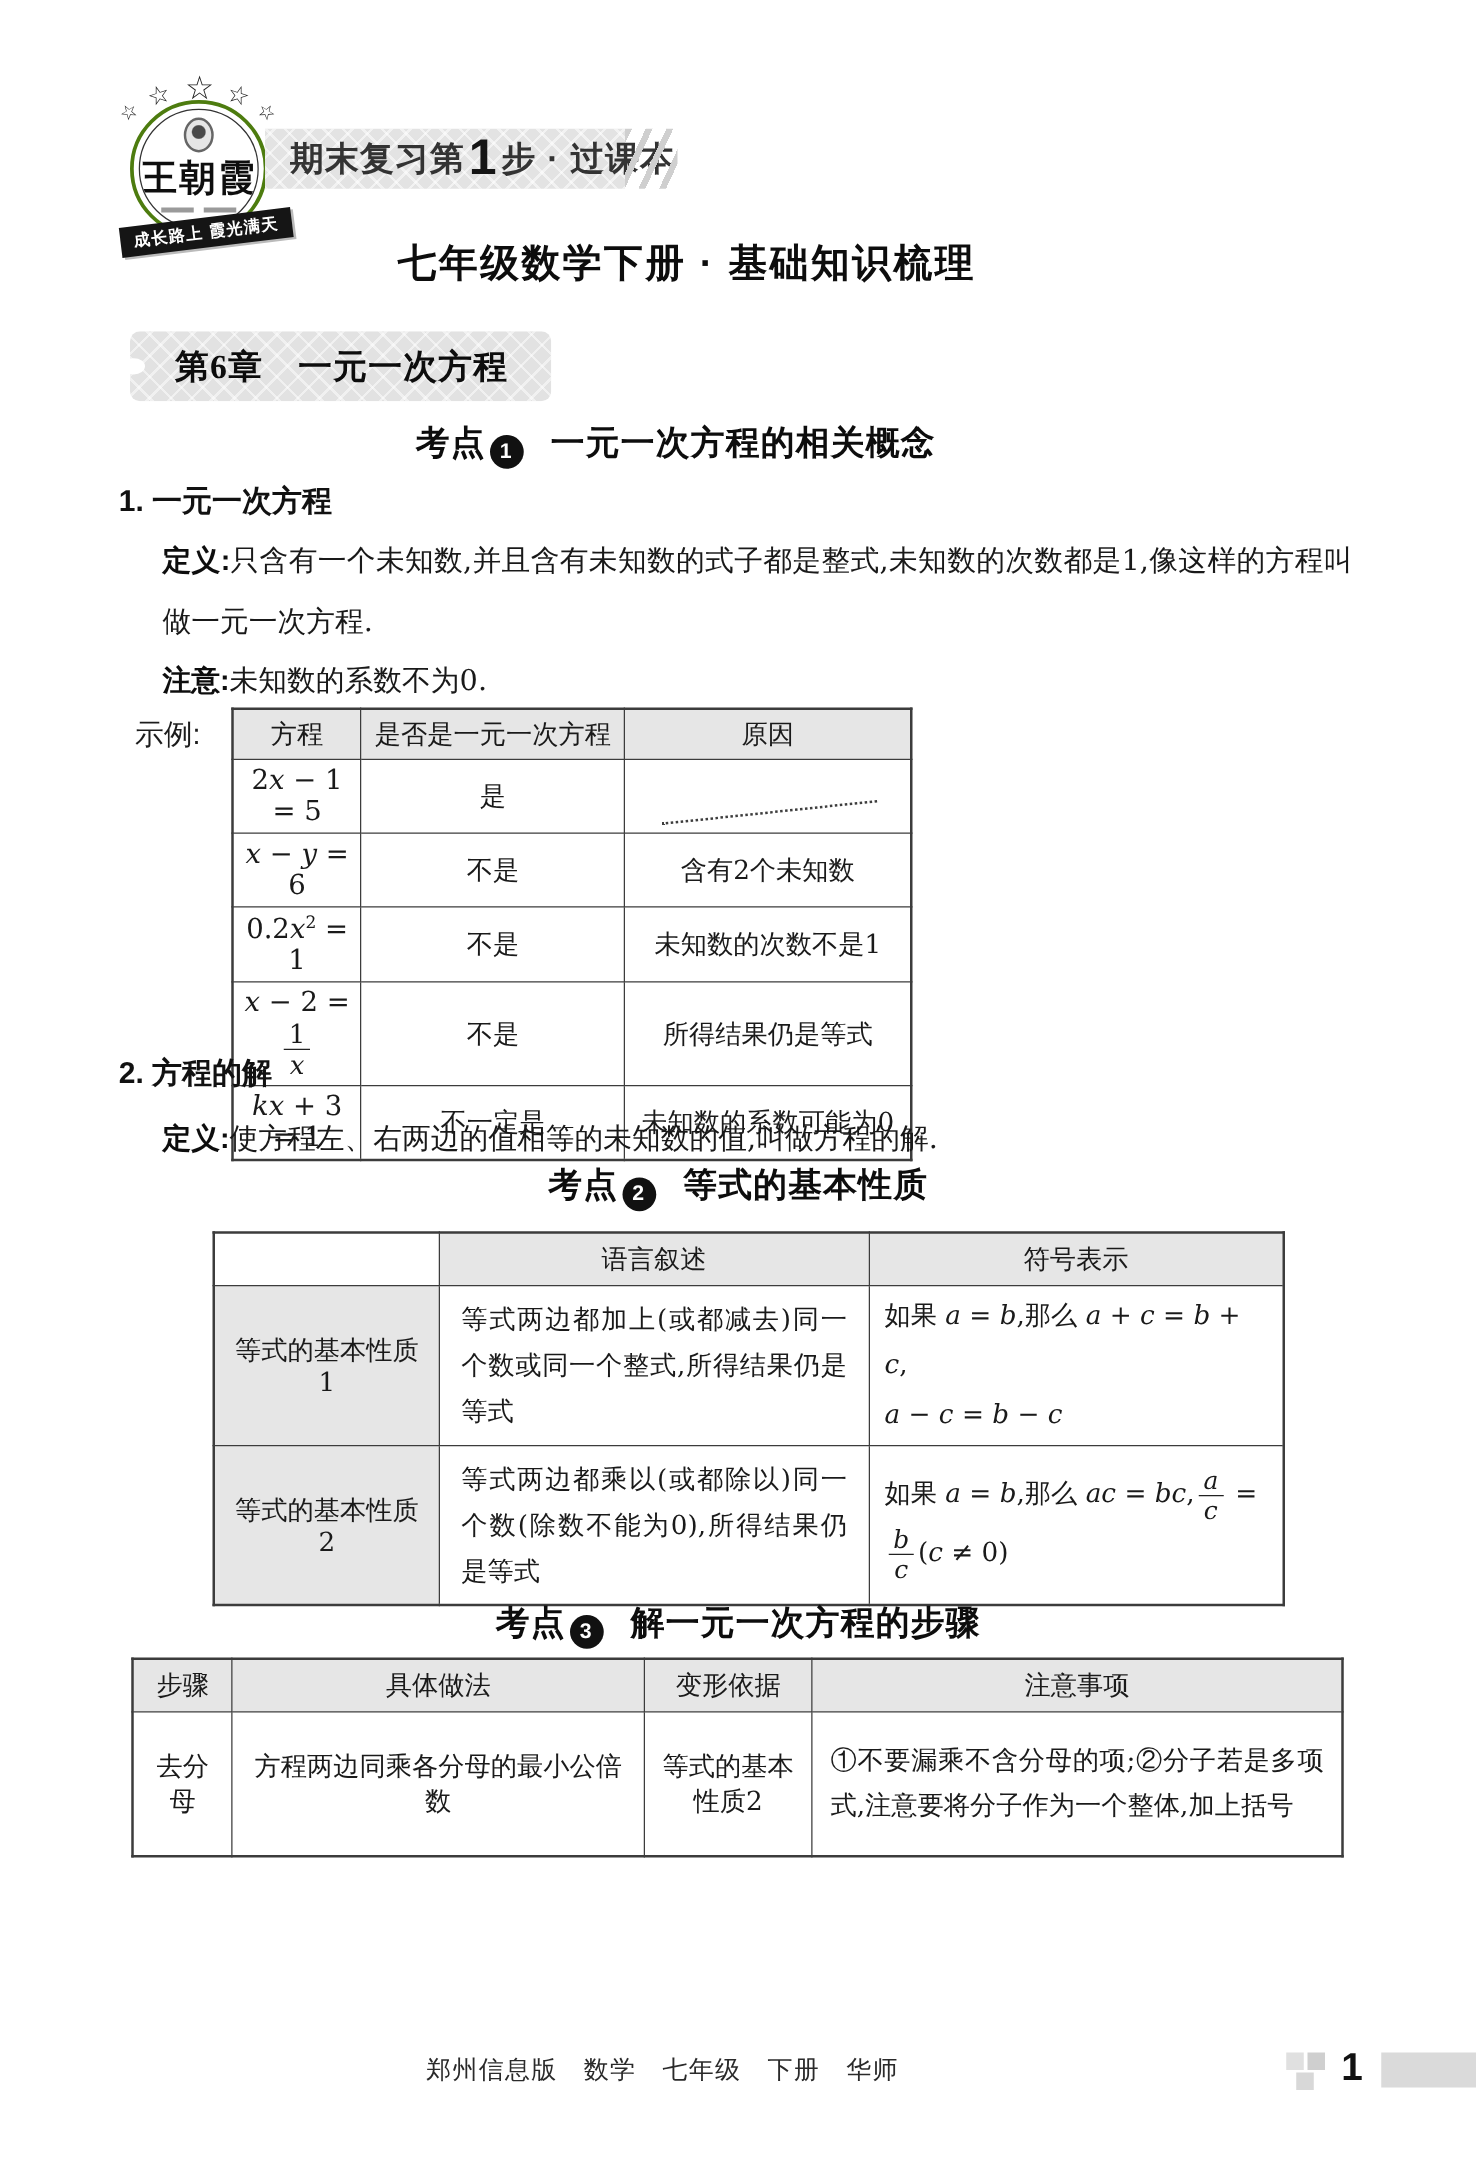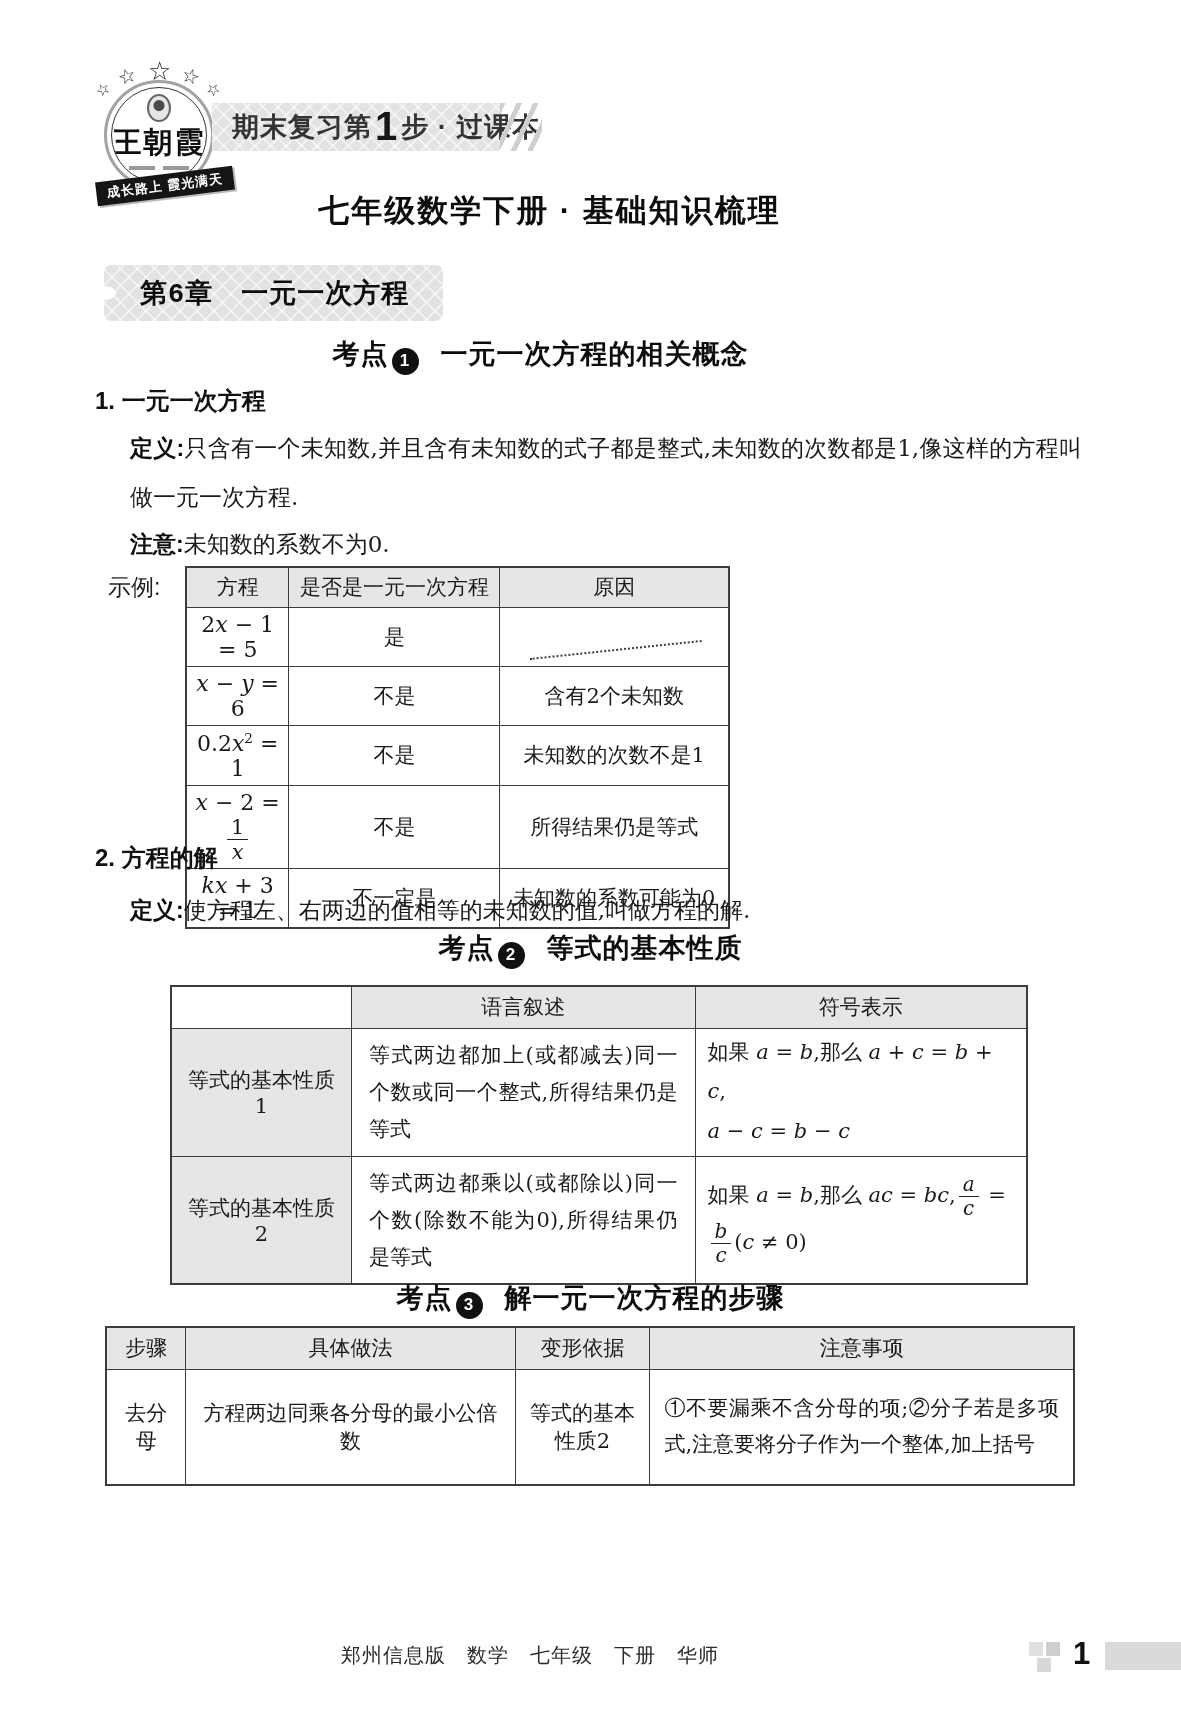--- a/index.html
+++ b/index.html
@@ -14,21 +14,21 @@
   .logo { position:absolute; left:92px; top:62px; width:140px; height:140px; }
   .star { position:absolute; color:#222; font-family:"DejaVu Sans",sans-serif; line-height:1; }
   .star.s1 { left:56px; top:-4px;  font-size:26px; }
   .star.s2 { left:26px; top:4px;   font-size:20px; transform:rotate(-18deg); }
   .star.s3 { left:90px; top:4px;   font-size:20px; transform:rotate(18deg); }
   .star.s4 { left:4px;  top:20px;  font-size:16px; transform:rotate(-32deg); }
   .star.s5 { left:114px;top:20px;  font-size:16px; transform:rotate(32deg); }
   .star::before { content:"☆"; font-weight:bold; }
   .logo-circle {
     position:absolute; left:12px; top:18px; width:110px; height:110px;
-    border:3px solid #a3a3a3; border-radius:50%; background:#fff;
+    border:3px solid #4d7c0f; border-radius:50%; background:#fff;
   }
   .logo-inner {
     position:absolute; inset:4px; border:1px solid #333; border-radius:50%;
     display:flex; flex-direction:column; align-items:center; justify-content:flex-start;
     padding-top:6px; overflow:hidden;
   }
   .portrait {
     width:24px; height:28px; border-radius:50%;
     border:2px solid #666;
     background:radial-gradient(circle at 50% 40%, #4a4a4a 0 5px, #e6e6e6 6px);
@@ -70,21 +70,21 @@
     text-align:center; font-size:31px; font-weight:bold; color:#0d0d0d;
     font-family:"Liberation Sans","DejaVu Sans",sans-serif; letter-spacing:2px;padding-left:28px;
   }
   .chapter-badge {
     position:absolute; left:104px; top:265px; height:56px;
     display:inline-flex; align-items:center; padding:0 34px 0 36px;
     background:#e2e2e2; border-radius:8px;
     background-image:
       repeating-linear-gradient(45deg,  rgba(255,255,255,.5) 0 2px, transparent 2px 12px),
       repeating-linear-gradient(-45deg, rgba(255,255,255,.5) 0 2px, transparent 2px 12px);
-    font-family:Liberation Mono, monospace;
+    font-family:Liberation Serif, serif;
     font-weight:bold; font-size:27px; color:#0d0d0d; letter-spacing:1px;
   }
   .chapter-badge::before {
     content:""; position:absolute; left:-14px; top:50%; width:40px; height:40px;
     background:#e8e8e8; transform:translateY(-50%) rotate(45deg); border-radius:7px; z-index:-1;
   }
   .chapter-badge::after {
     content:""; position:absolute; left:-6px; top:50%; width:18px; height:13px;
     background:#fff; border-radius:50%; transform:translateY(-50%);
   }

